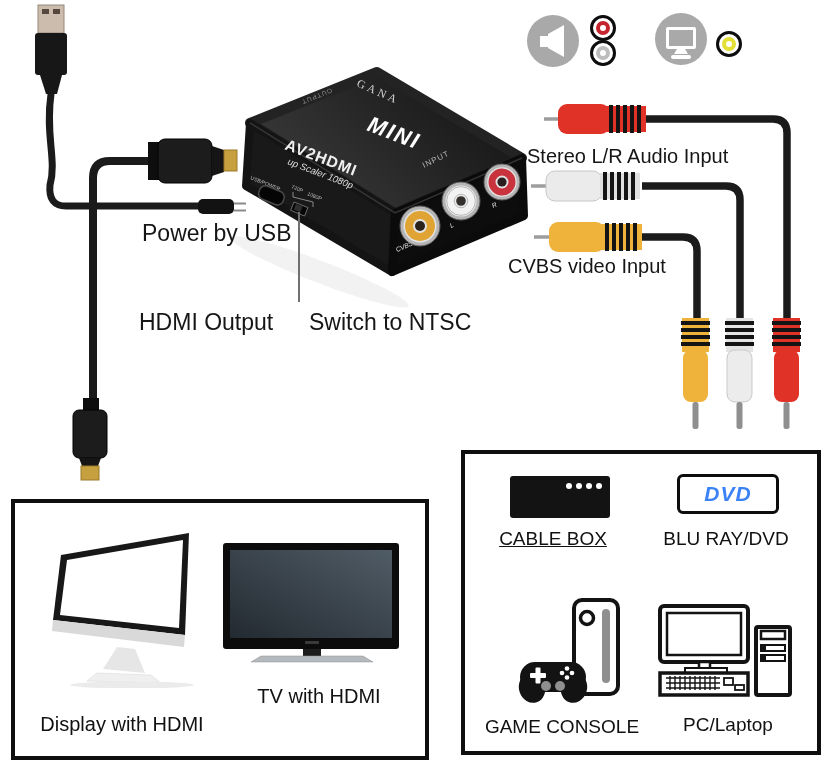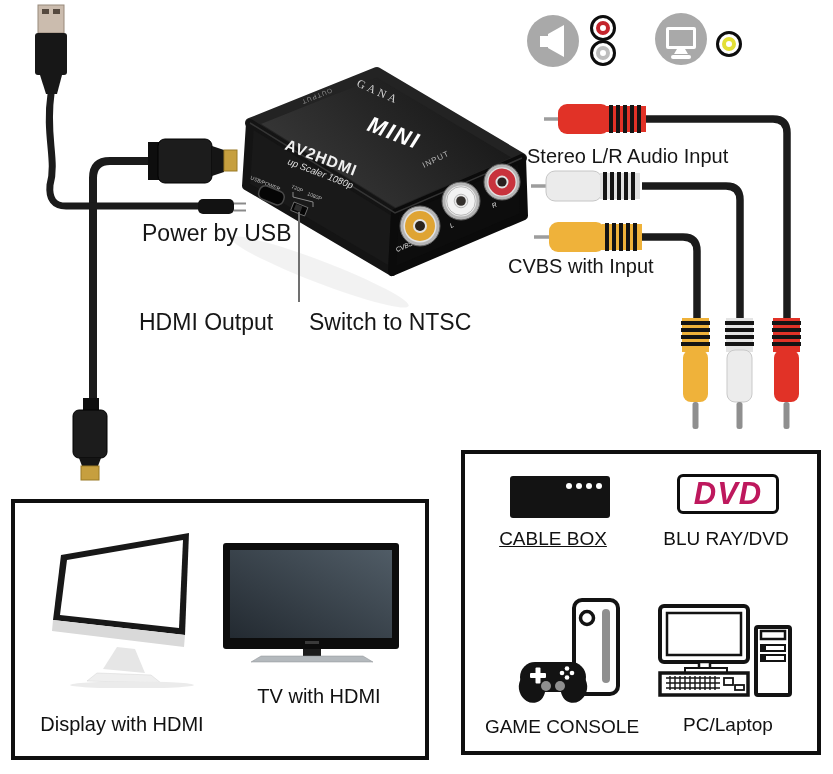--- a/index.html
+++ b/index.html
@@ -14,21 +14,21 @@
             background:#fff;display:flex;align-items:center;justify-content:center;}
   .rca-core{width:6px;height:6px;border-radius:50%;background:#fff;}
   .panel{position:absolute;background:#fff;border:4px solid #0f0f0f;}
   .panel-label{position:absolute;font-size:20px;color:#111;text-align:center;white-space:nowrap;}
   .src-label{position:absolute;font-size:19px;color:#111;text-align:center;white-space:nowrap;}
   .cablebox-icon{position:absolute;left:45px;top:22px;width:100px;height:42px;background:#131313;border-radius:3px;}
   .cb-dots{position:absolute;right:8px;top:7px;display:flex;gap:4px;}
   .cb-dots span{width:6px;height:6px;border-radius:50%;background:#fff;display:block;}
   .dvd-badge{position:absolute;left:212px;top:20px;width:96px;height:34px;border:3.5px solid #0d0d0d;
              border-radius:6px;display:flex;align-items:center;justify-content:center;
-             font-weight:bold;font-style:italic;font-size:31px;color:#be185d;letter-spacing:1px;}
+             font-weight:bold;font-style:italic;font-size:21px;color:#3b82f6;letter-spacing:1px;}
   svg{display:block;}
 </style>
 </head>
 <body>
 
 <div class="stage">
 
   <svg class="layer" width="833" height="774" viewBox="0 0 833 774">
     <defs>
       <linearGradient id="gTop" x1="290" y1="230" x2="440" y2="80" gradientUnits="userSpaceOnUse">
@@ -200,21 +200,21 @@
       </g>
       <rect x="774" y="350" width="25" height="52" rx="8" fill="#e13227"></rect>
       <rect x="783.5" y="402" width="6" height="27" rx="2.5" fill="#8f8f8f"></rect>
     </g>
   </svg>
 
   <div class="label callout" style="left:102px;top:220px;">Power by USB</div>
   <div class="label callout" style="left:99px;top:309px;">HDMI Output</div>
   <div class="label callout" style="left:269px;top:309px;text-align:center;">Switch to NTSC</div>
   <div class="label cable-label" style="left:527px;top:145px;">Stereo L/R Audio Input</div>
-  <div class="label cable-label" style="left:508px;top:255px;">CVBS with Input</div>
+  <div class="label cable-label" style="left:508px;top:255px;">CVBS video Input</div>
 
   <div class="circle-icon" style="left:527px;top:15px;">
     <svg width="52" height="52" viewBox="0 0 52 52">
       <rect x="13" y="21" width="8" height="11" fill="#fff"></rect>
       <polygon points="21,19 37,10 37,42 21,33" fill="#fff"></polygon>
     </svg>
   </div>
   <div class="rca-ring" style="left:590px;top:15px;">
     <div class="rca-core" style="border:4.5px solid #c4242c;"></div>
   </div>

